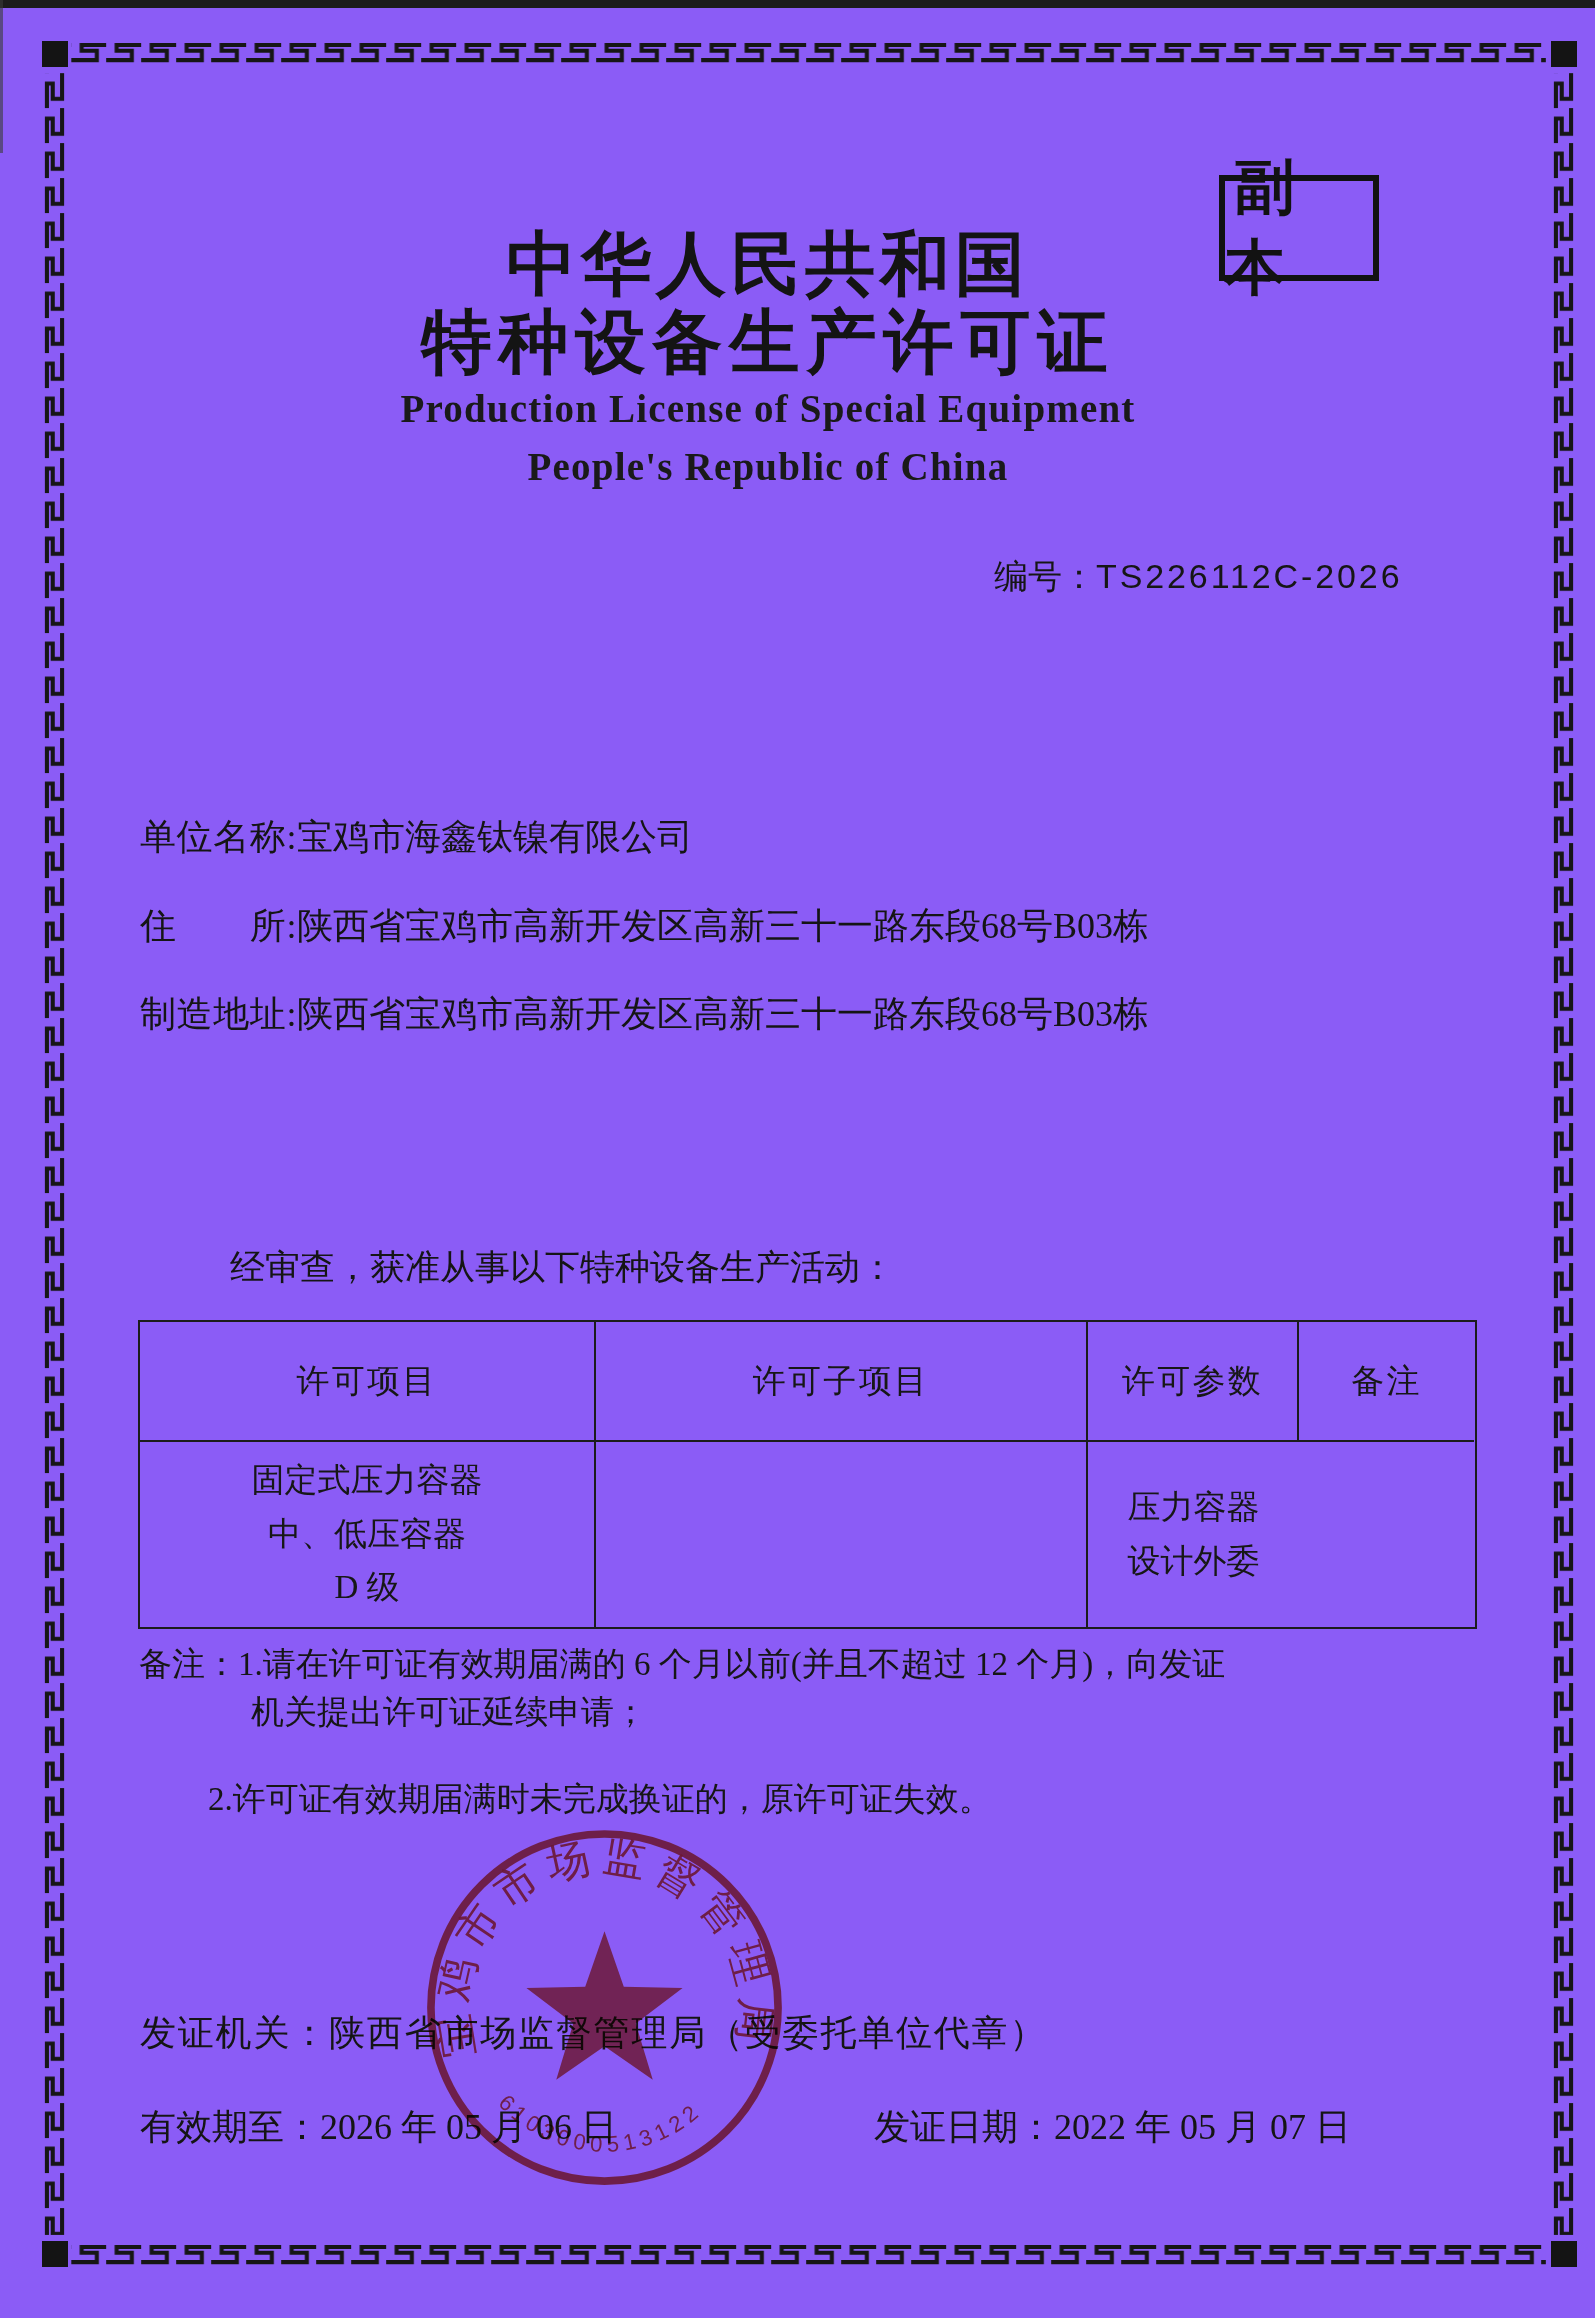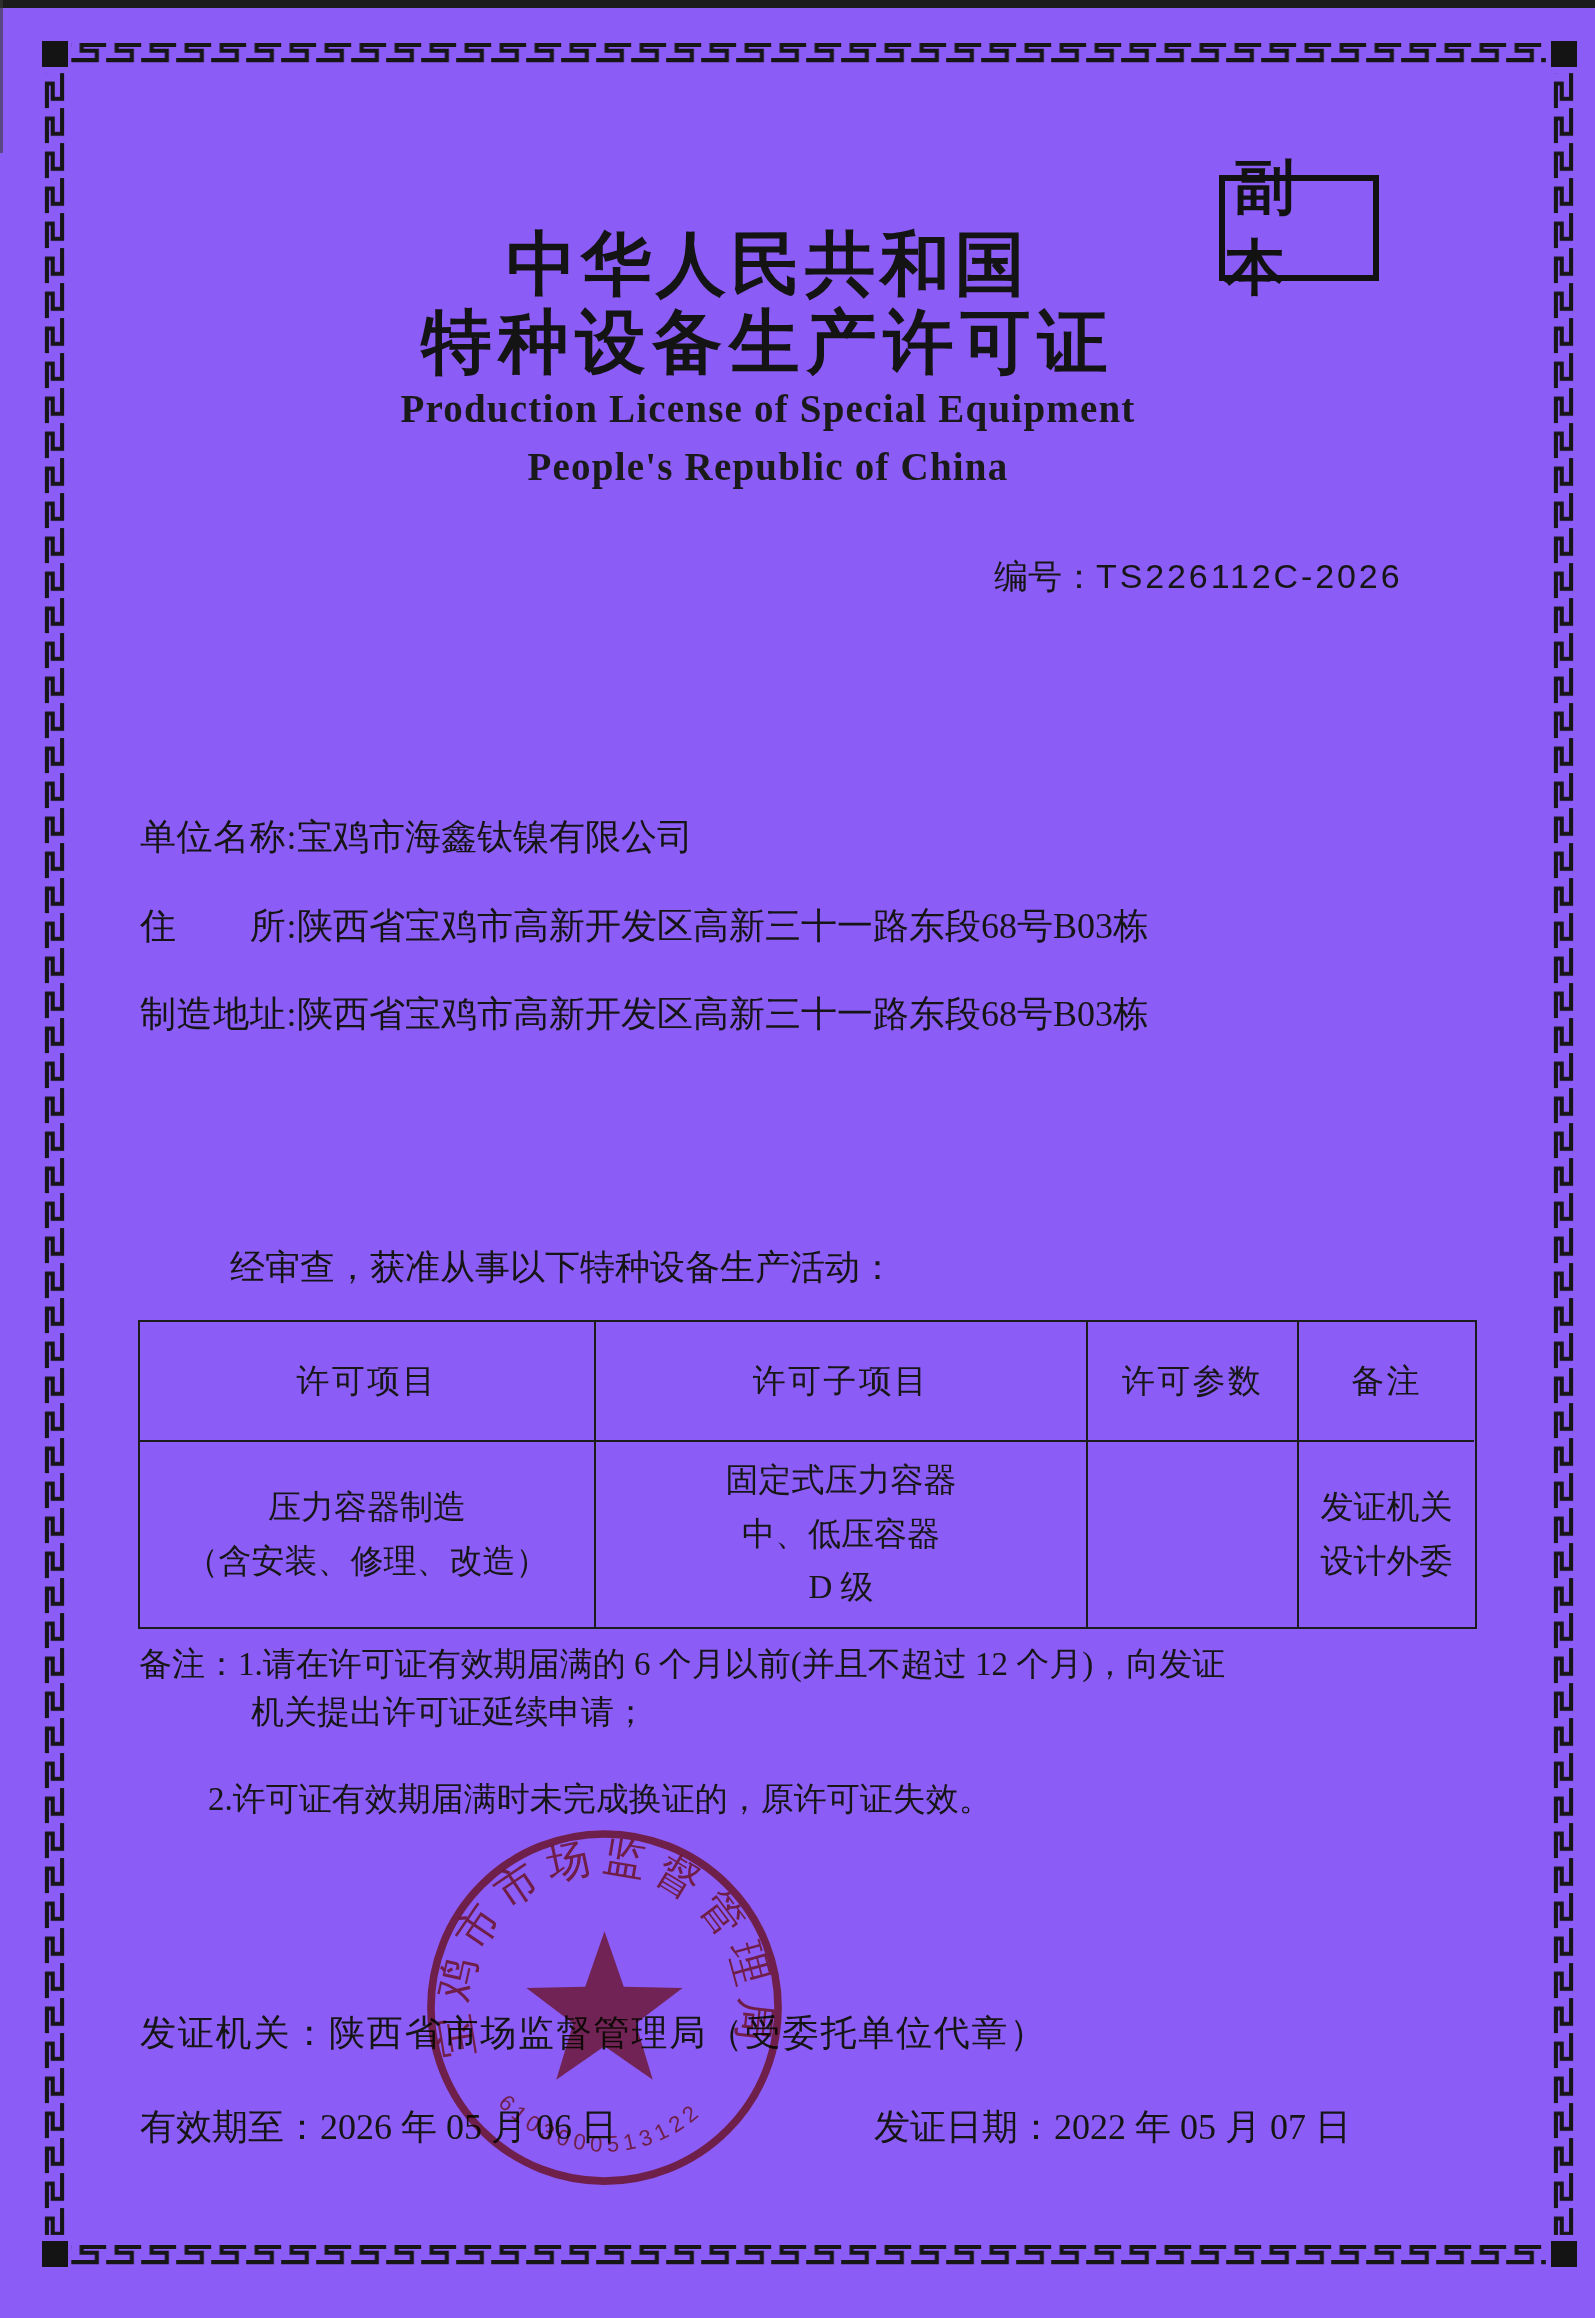--- a/index.html
+++ b/index.html
@@ -142,27 +142,25 @@
     <span class="lbl">制造地址:</span><span>陕西省宝鸡市高新开发区高新三十一路东段68号B03栋</span>
   </div>
 
   <div class="intro">经审查，获准从事以下特种设备生产活动：</div>
 
   <div class="ptable">
     <div class="cell hd">许可项目</div>
     <div class="cell hd">许可子项目</div>
     <div class="cell hd">许可参数</div>
     <div class="cell hd last">备注</div>
-    <div class="cell preline">压力容器制造
-（含安装、修理、改造）</div>
     <div class="cell preline">固定式压力容器
 中、低压容器
 D 级</div>
     <div class="cell"></div>
-    <div class="cell preline last">发证机关
+    <div class="cell preline last">压力容器
 设计外委</div>
   </div>
 
   <div class="note n1">备注：1.请在许可证有效期届满的 6 个月以前(并且不超过 12 个月)，向发证</div>
   <div class="note n2">机关提出许可证延续申请；</div>
   <div class="note n3">2.许可证有效期届满时未完成换证的，原许可证失效。</div>
 
   <div class="foot f-issuer">
     <span>发证机关：</span><span>陕西省市场监督管理局（受委托单位代章）</span>
   </div>

